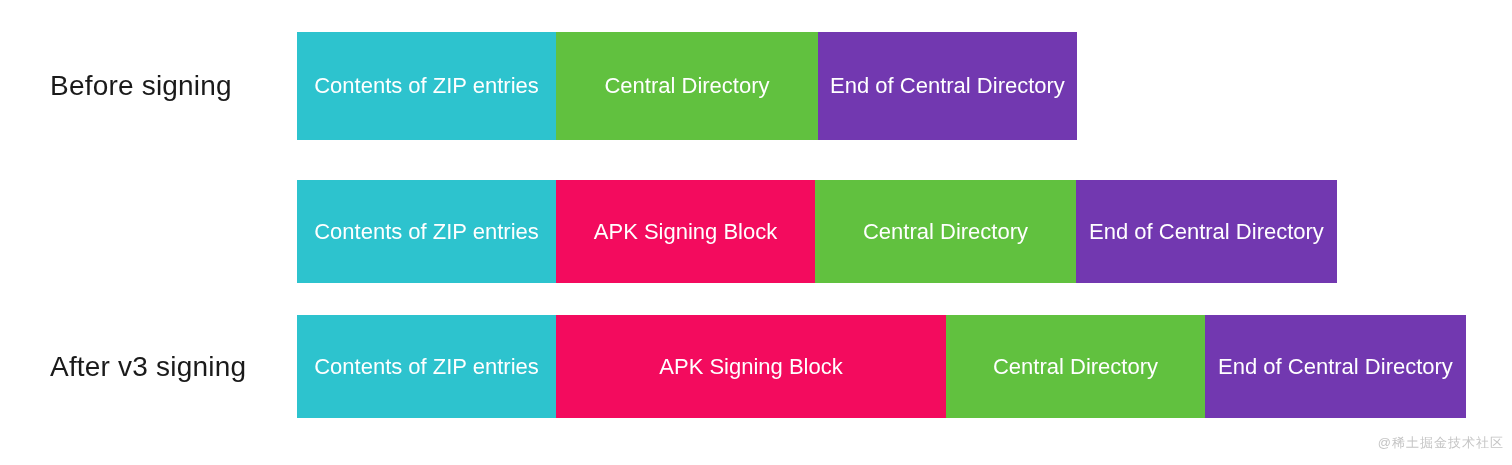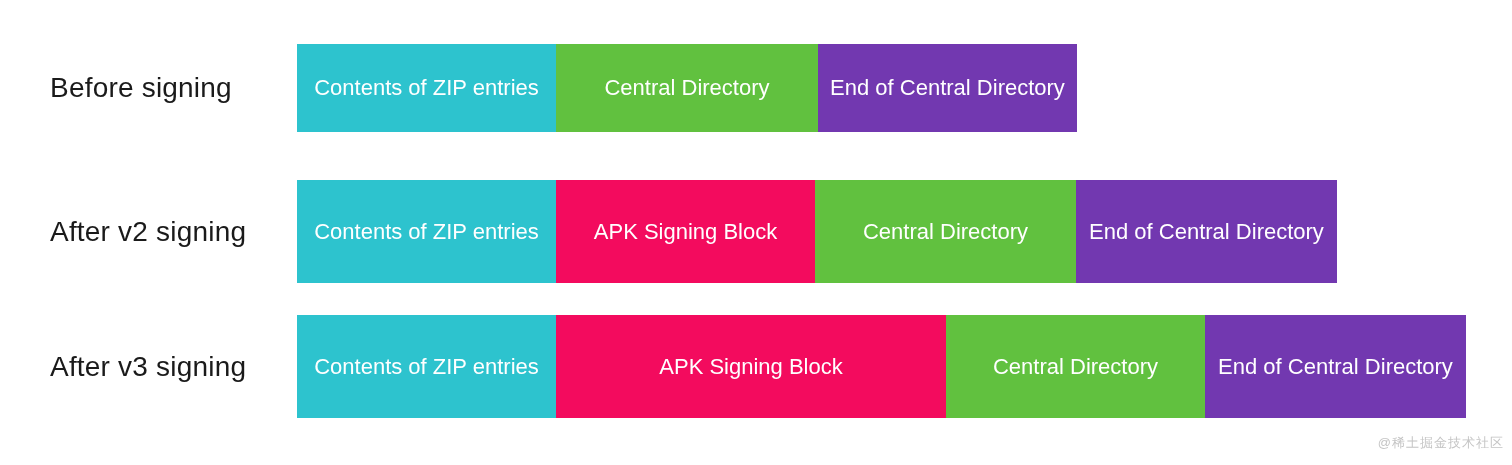--- a/index.html
+++ b/index.html
@@ -16,21 +16,21 @@
   }
   .diagram {
     position: absolute;
     inset: 0;
   }
   .row {
     position: absolute;
     left: 0;
     width: 100%;
   }
-  .row:nth-of-type(1) { top: 44px;  height: 88px; }
+  .row:nth-of-type(1) { top: 32px;  height: 108px; }
   .row:nth-of-type(2) { top: 180px; height: 103px; }
   .row:nth-of-type(3) { top: 315px; height: 103px; border-radius: 22px; }
   .row-label {
     position: absolute;
     left: 50px;
     top: 50%;
     transform: translateY(-50%);
     font-size: 28px;
     letter-spacing: 0.2px;
     white-space: nowrap;
@@ -65,21 +65,20 @@
 <div class="diagram" id="diagram-root">
     <div class="row">
     <div class="row-label" style="color: rgb(26, 26, 26);">Before signing</div>
     <div class="segments">
         <div class="segment" style="width: 259px; background: rgb(45, 195, 206); color: rgb(255, 255, 255);">Contents of ZIP entries</div>
         <div class="segment" style="width: 262px; background: rgb(97, 193, 63); color: rgb(255, 255, 255);">Central Directory</div>
         <div class="segment" style="width: 259px; background: rgb(114, 56, 176); color: rgb(255, 255, 255);">End of Central Directory</div>
       </div>
   </div>
     <div class="row">
-    <div class="row-label" style="color: rgb(26, 26, 26);">After v2 signing</div>
     <div class="segments">
         <div class="segment" style="width: 259px; background: rgb(45, 195, 206); color: rgb(255, 255, 255);">Contents of ZIP entries</div>
         <div class="segment" style="width: 259px; background: rgb(243, 11, 94); color: rgb(255, 255, 255);">APK Signing Block</div>
         <div class="segment" style="width: 261px; background: rgb(97, 193, 63); color: rgb(255, 255, 255);">Central Directory</div>
         <div class="segment" style="width: 261px; background: rgb(114, 56, 176); color: rgb(255, 255, 255);">End of Central Directory</div>
       </div>
   </div>
     <div class="row">
     <div class="row-label" style="color: rgb(26, 26, 26);">After v3 signing</div>
     <div class="segments">

